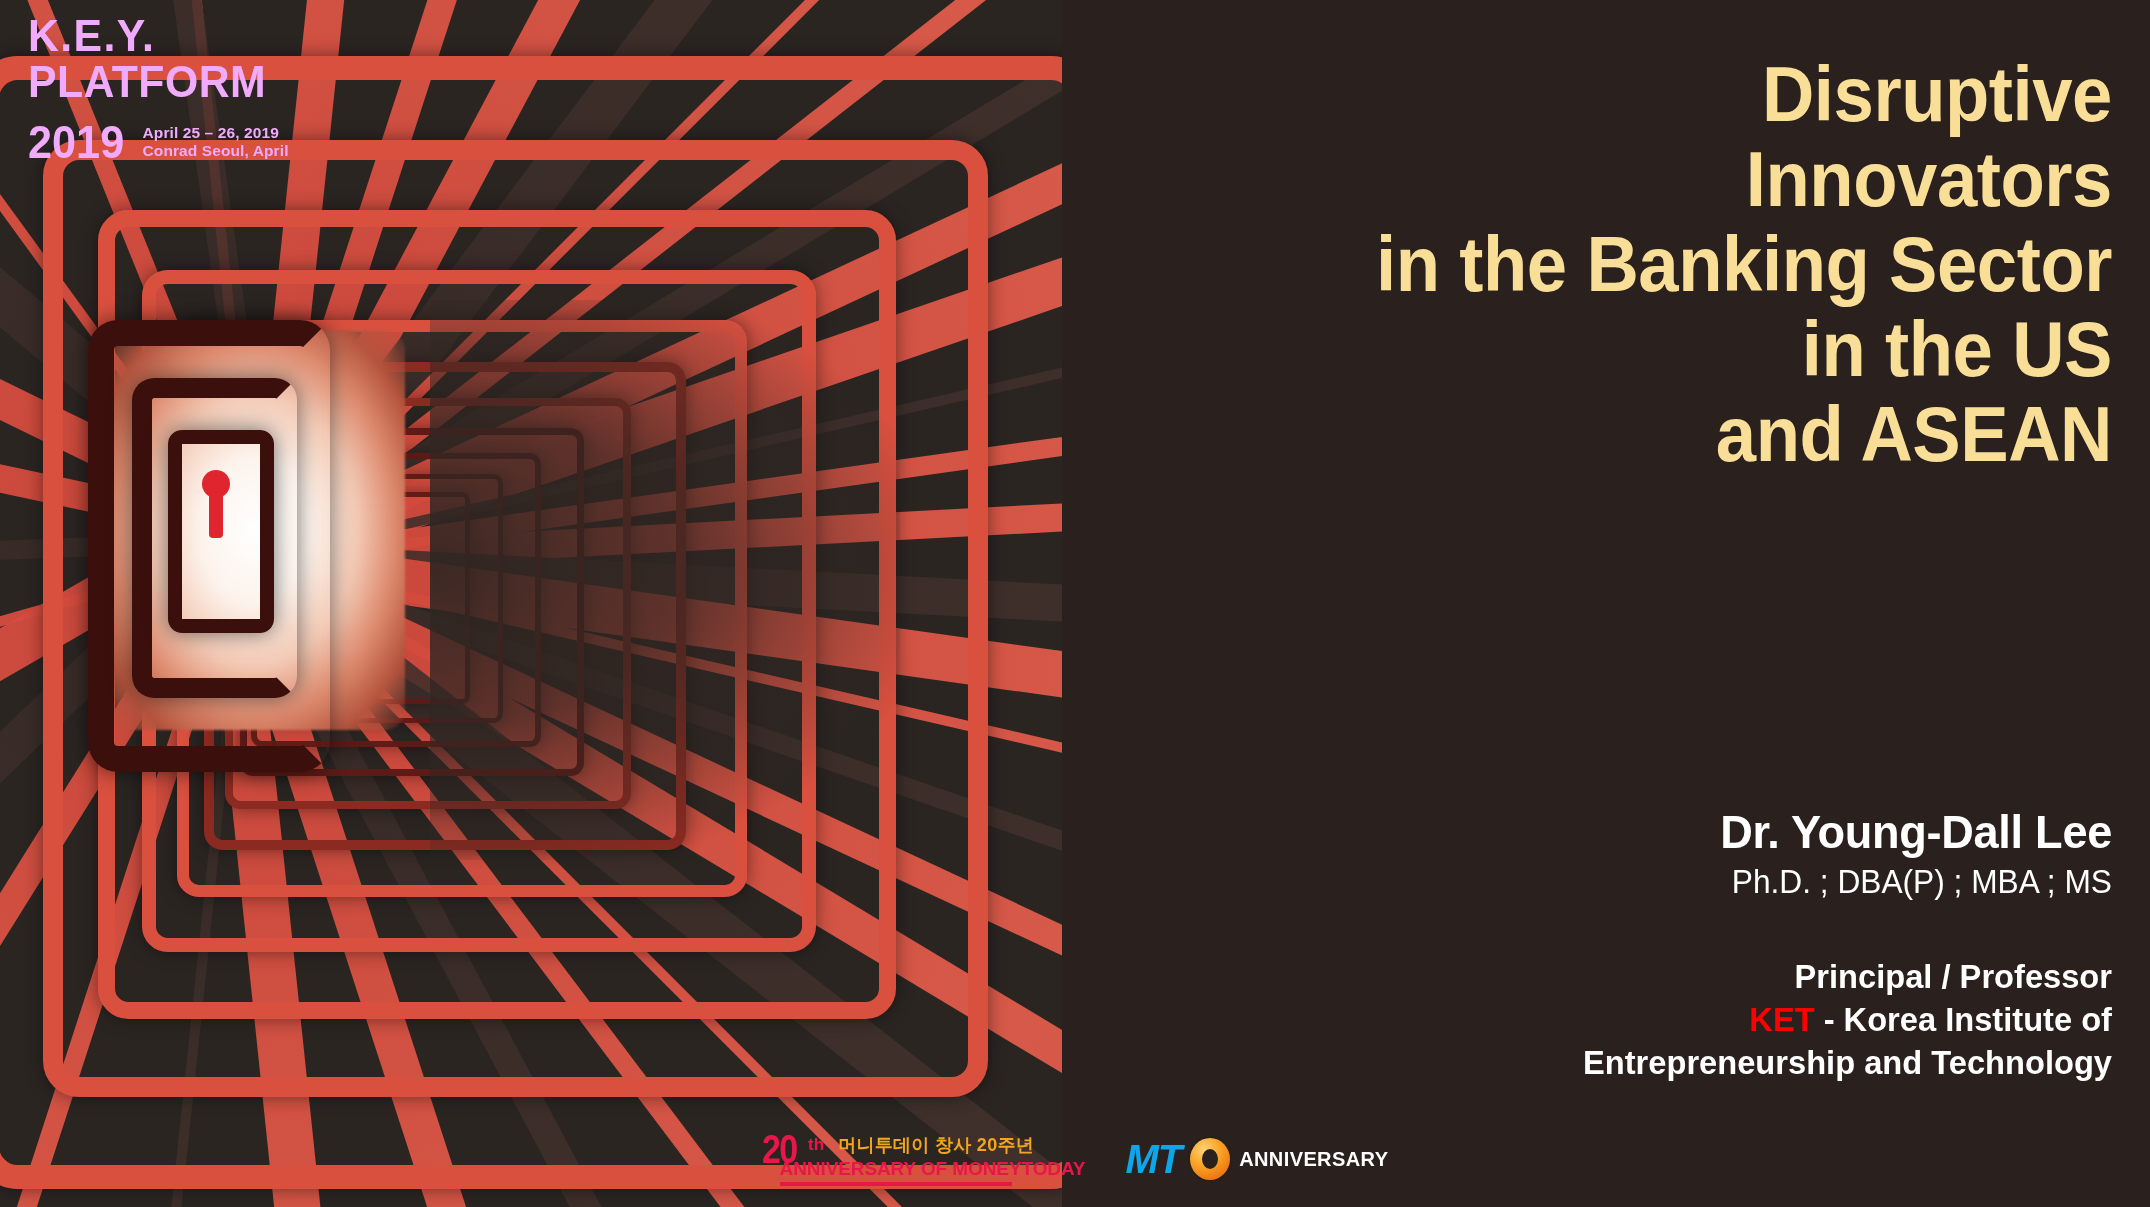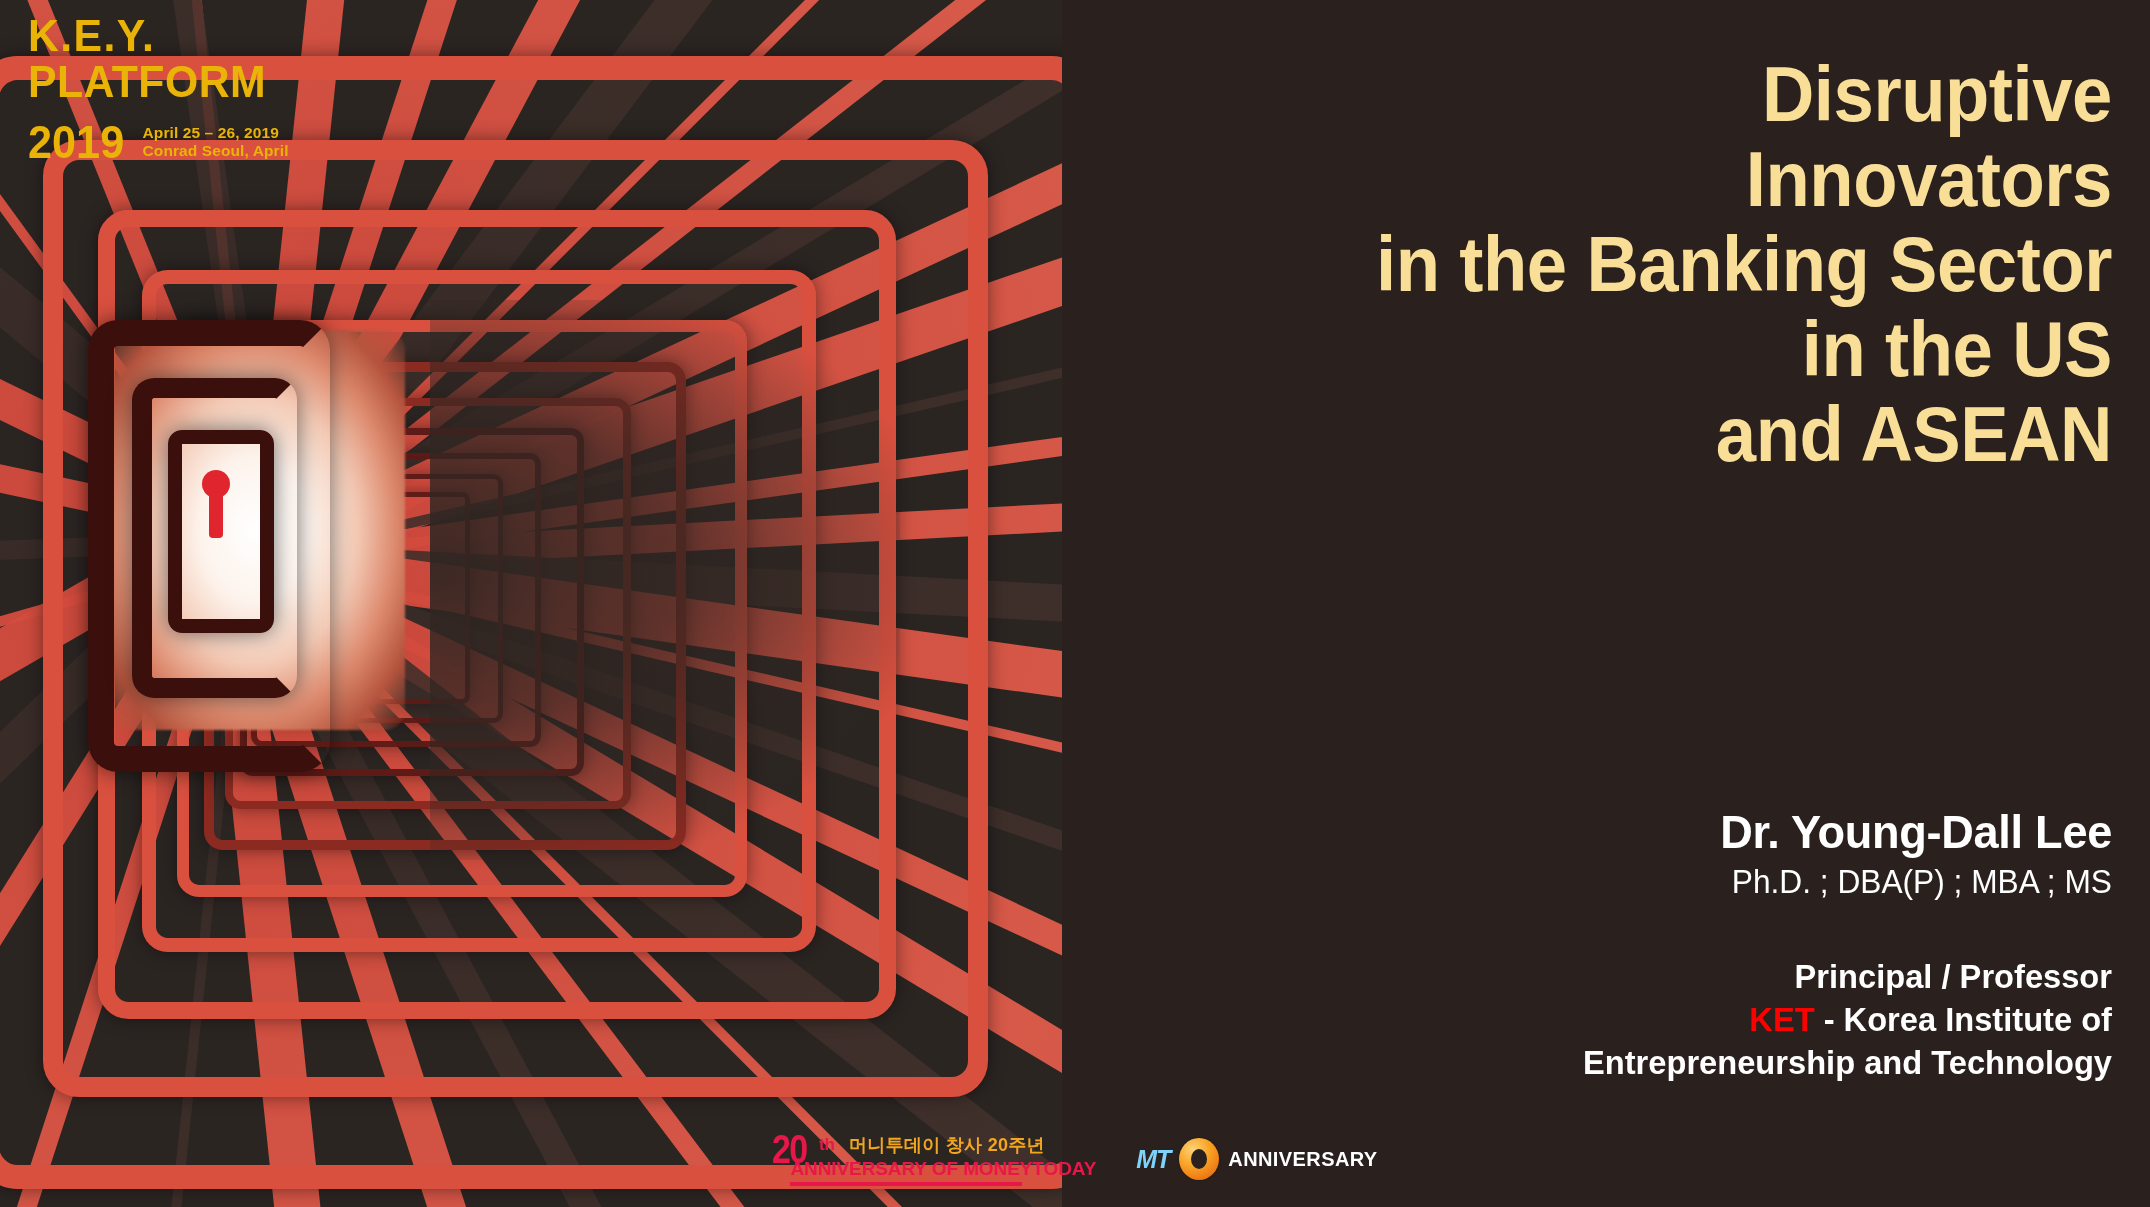--- a/index.html
+++ b/index.html
@@ -26,21 +26,21 @@
   .darkframe{position:absolute;border:solid #3b0f0c;border-radius:26px;box-shadow:0 0 22px rgba(0,0,0,.55);}
 
   .keyhole{position:absolute;}
   .kh-circle{position:absolute;background:#e0252e;border-radius:50%;}
   .kh-stem{position:absolute;background:#e0252e;}
 
   .vfade{position:absolute;left:430px;top:300px;width:470px;height:560px;
      background:radial-gradient(ellipse at 0% 48%, rgba(48,38,34,.92) 0%, rgba(48,38,34,.70) 38%, rgba(48,38,34,0) 78%);}
 
   
-  #logo{position:absolute;left:28px;top:14px;z-index:40;color:#eab308;}
+  #logo{position:absolute;left:28px;top:14px;z-index:40;color:#f0abfc;}
   .lg1{font-size:45px;font-weight:700;letter-spacing:1.5px;line-height:44px;
        font-family:"Liberation Sans",sans-serif;transform:scaleX(.95);transform-origin:0 0;}
   .lg2{font-size:45px;font-weight:700;letter-spacing:.5px;line-height:48px;transform:scaleX(.95);transform-origin:0 0;}
   #logo .row3{display:flex;align-items:flex-end;gap:10px;margin-top:14px;}
   .lg3{font-size:47px;font-weight:800;line-height:44px;letter-spacing:0px;transform:scaleX(.92);transform-origin:0 0;}
   .lgdate{font-size:15.5px;font-weight:700;line-height:18px;padding-bottom:4px;letter-spacing:.1px;}
 
   
   #right{position:absolute;left:1062px;top:0;width:1088px;height:1207px;background:#2a211e;}
 
@@ -63,21 +63,21 @@
   #anniv{position:relative;display:flex;flex-direction:column;align-items:flex-start;}
   .ann-top{display:flex;align-items:flex-end;gap:6px;}
   .ann20{color:#e8174a;font-size:40px;font-weight:800;line-height:32px;letter-spacing:-2px;
          transform:scaleX(.85);transform-origin:0 100%;}
   .annth{color:#e8174a;font-size:17px;font-weight:800;line-height:17px;padding-bottom:12px;}
   .annkr{color:#f2a61e;font-size:18px;font-weight:800;line-height:18px;padding-bottom:11px;padding-left:8px;letter-spacing:.3px;}
   .annsub{color:#e8174a;font-size:19px;font-weight:800;letter-spacing:-.1px;line-height:20px;margin-top:-6px;margin-left:18px;}
   .annrule{height:4px;background:#e8174a;width:232px;margin-top:3px;margin-left:18px;}
 
   #mt{display:flex;align-items:center;gap:9px;}
-  .mt-mt{color:#7dd3fc;font-size:25px;font-weight:800;font-style:italic;letter-spacing:-1px;line-height:34px;}
+  .mt-mt{color:#0ea5e9;font-size:40px;font-weight:800;font-style:italic;letter-spacing:-1px;line-height:34px;}
   .mt-ring{width:40px;height:42px;border-radius:50%;
       background:radial-gradient(circle at 35% 28%, #ffd37a 0%, #f9a527 40%, #ef7d16 72%, #d96208 100%);
       position:relative;box-shadow:0 0 2px rgba(0,0,0,.5);}
   .mt-ring:after{content:"";position:absolute;left:12px;top:11px;width:16px;height:20px;border-radius:50%;background:#2a211e;}
   .mt-word{color:#ffffff;font-size:20px;font-weight:800;letter-spacing:.4px;line-height:20px;}
 </style>
 </head>
 <body>
 
 <div id="slide">

